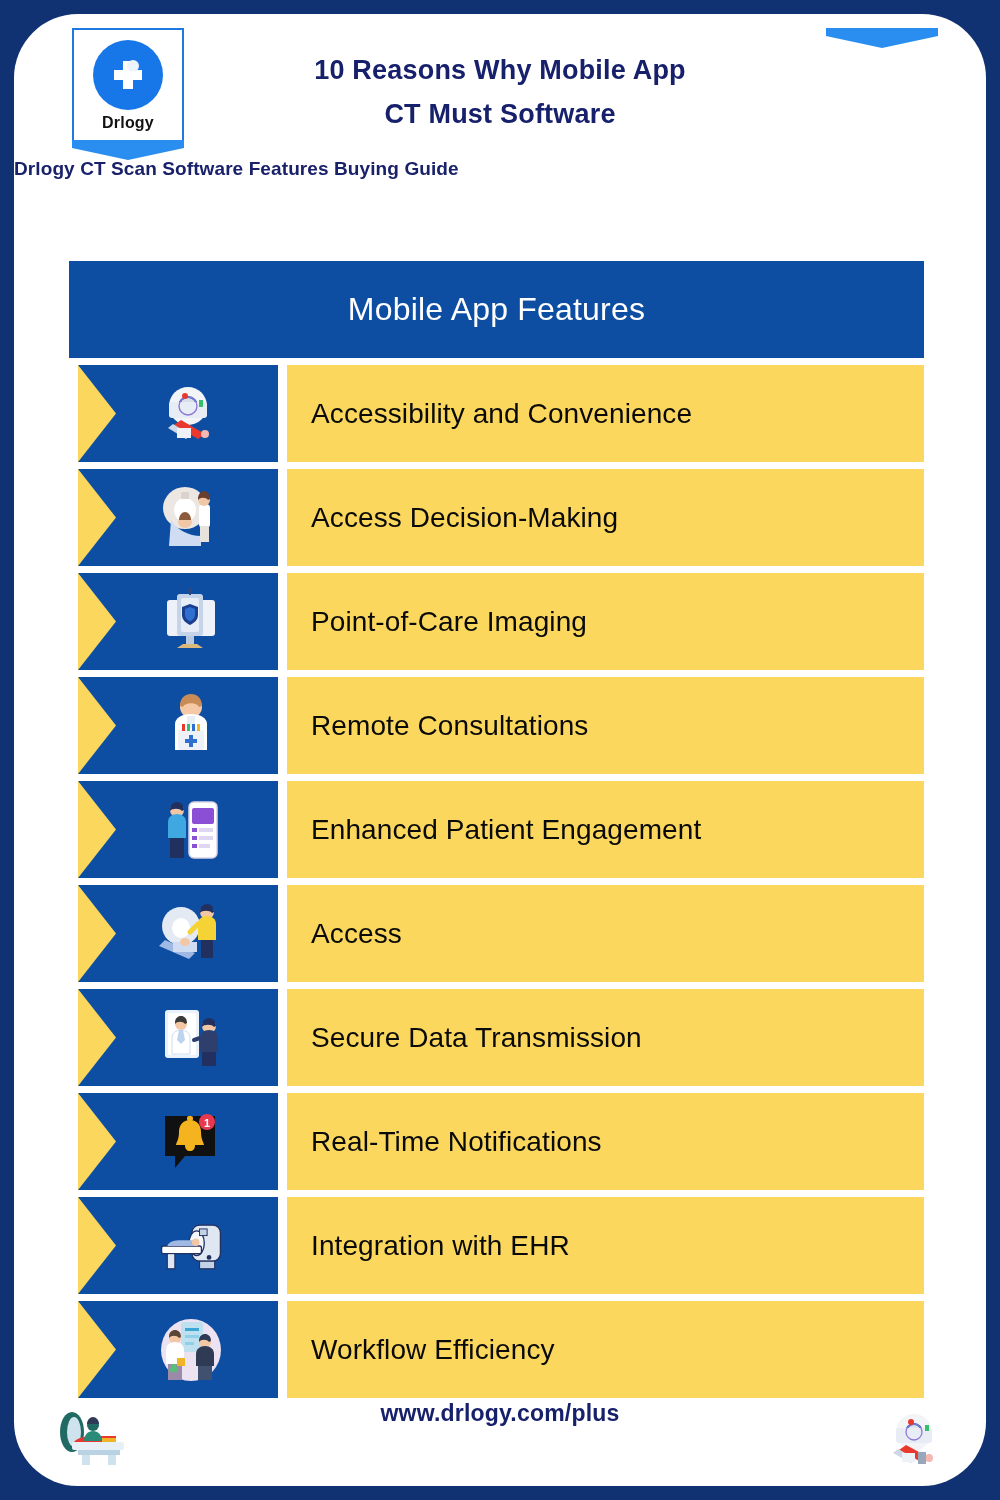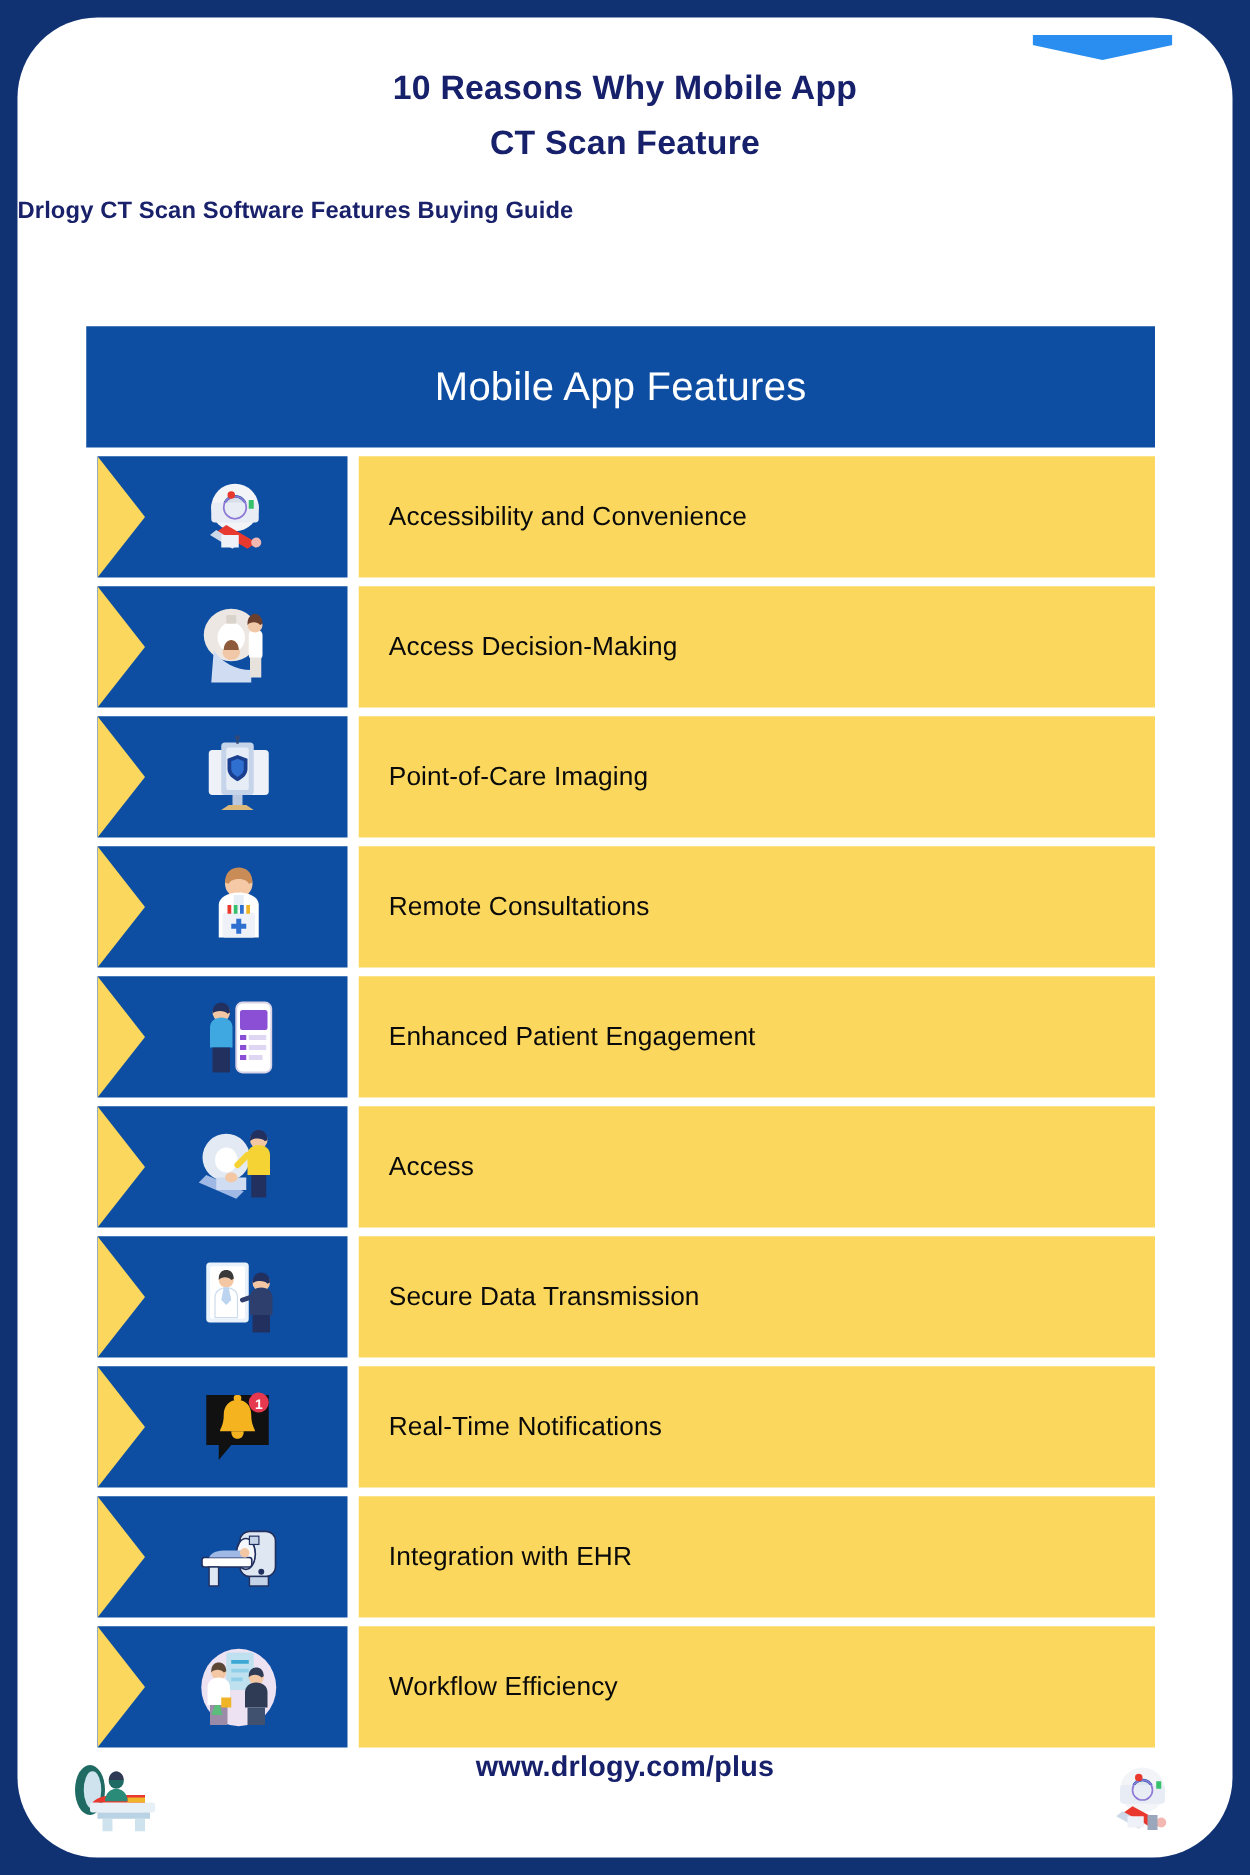--- a/index.html
+++ b/index.html
@@ -136,21 +136,21 @@
   .icon-art svg { display: block; }
 
   .label-cell {
     flex: 1 1 auto;
     margin-left: 9px;
     background: #fbd85d;
     display: flex; align-items: center;
     padding-left: 24px;
   }
   .label-text {
-    font-size: 21px;
+    font-size: 28px;
     color: #0a0a0a;
     font-weight: 400;
     letter-spacing: .1px;
   }
 
   
   .footer {
     position: absolute;
     left: 0; right: 0; bottom: 0;
     height: 86px;
@@ -172,31 +172,48 @@
   }
 </style>
 </head>
 <body>
 
 <div class="page">
   <div class="card">
 
     <div class="header">
 
+      <div class="badge left">
+        <div class="badge-body">
+          <div class="badge-circle">
+            <svg width="48" height="48" viewBox="0 0 48 48">
+              <path d="M19 10h10v9h9v10h-9v9H19v-9h-9V19h9z" fill="#ffffff"></path>
+              <circle cx="29" cy="15" r="6" fill="#eef4fb"></circle>
+              <path d="M29 20c0 7-3 10-7 10" stroke="#ffffff" stroke-width="2.2" fill="none"></path>
+              <circle cx="34" cy="24" r="3" fill="none" stroke="#ffffff" stroke-width="2"></circle>
+            </svg>
+          </div>
+          <div class="badge-name">Drlogy</div>
+        </div>
+        <div class="badge-ribbon">
+          <div class="rb2"></div>
+            <div class="rb"></div>
+        </div>
+      </div>
 
       <div class="badge right">
         <div class="badge-ribbon">
           <div class="rb2"></div>
             <div class="rb"></div>
         </div>
       </div>
 
       <div class="title-block">
         <div class="title-line">10 Reasons Why Mobile App</div>
-        <div class="title-line">CT Scan Feature</div>
+        <div class="title-line">CT Must Software</div>
       </div>
       <div class="subtitle">Drlogy CT Scan Software Features Buying Guide</div>
     </div>
 
     <div class="table">
       <div class="table-header">
         <div class="table-header-text">Mobile App Features</div>
       </div>
 
       <div class="row">

